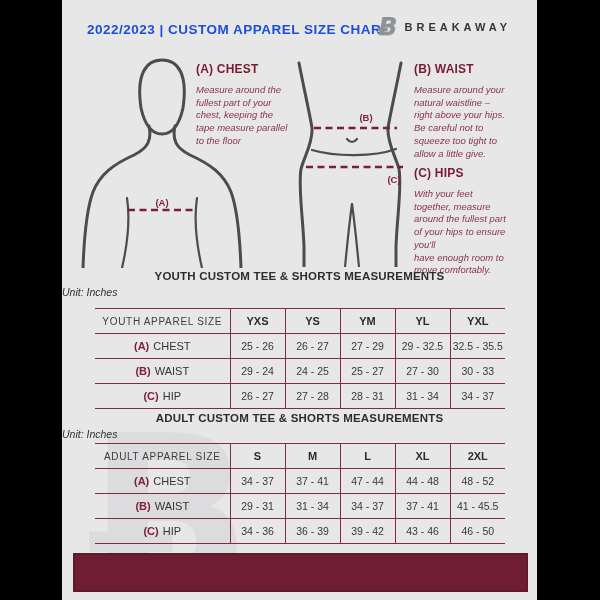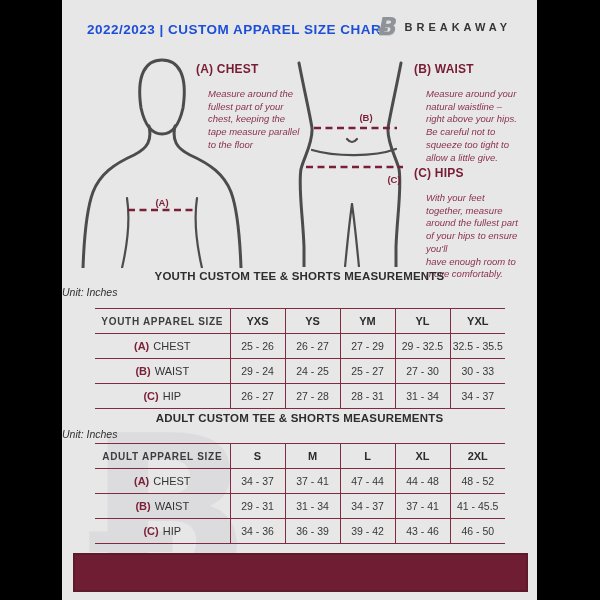--- a/index.html
+++ b/index.html
@@ -37,21 +37,21 @@
   svg .marker{font-size:9.5px;font-weight:700;fill:#7a1f35;}
   
   .guide{position:absolute;width:120px;}
   .guide-chest{left:134px;top:62px;width:118px;}
   .guide-waist{left:352px;top:62px;}
   .guide-hips{left:352px;top:166px;width:124px;}
   .guide h3{
     margin:0 0 8px 0;font-size:12px;font-weight:700;color:#771c33;letter-spacing:.2px;
   }
   .guide p{
-    margin:12px;font-size:9.5px;font-style:italic;color:#8a3150;line-height:1.34;
+    margin:0;font-size:9.5px;font-style:italic;color:#8a3150;line-height:1.34;
     white-space:pre-line;
   }
   
   .tbl-title{
     position:absolute;left:0;width:475px;text-align:center;
     font-size:11.5px;font-weight:700;color:#2d2d2d;letter-spacing:.2px;
   }
   .tbl-unit{
     position:absolute;left:0;width:475px;text-align:left;
     font-size:10.5px;font-style:italic;color:#2f2f2f;
@@ -66,21 +66,21 @@
     border-top:1.6px solid #7f2b42;
   }
   table.size-table col.c0{width:135px;}
   table.size-table col.cv{width:55px;}
   table.size-table tr{border-bottom:1.6px solid #7f2b42;}
   table.size-table th, table.size-table td{
     height:24px;padding:0;text-align:center;vertical-align:middle;
   }
   table.size-table th + th, table.size-table td + td{border-left:1.6px solid #7f2b42;}
   th.c0{
-    text-align:left;padding-left:13px;font-weight:700;font-size:10px;
+    text-align:left;padding-left:13px;font-weight:400;font-size:10px;
     letter-spacing:.7px;color:#3d3d3d;
   }
   th.cv{font-size:11px;font-weight:700;color:#2c2c2c;}
   td.c0{text-align:left;padding-left:13px;font-size:11px;color:#333;}
   td.c0 .key{color:#7a1f35;font-weight:700;margin-right:4px;}
   td.val{font-size:10.5px;color:#383838;}
   
   .watermark{
     position:absolute;left:26px;top:408px;z-index:0;
     font-family:"DejaVu Sans", sans-serif;font-weight:700;

